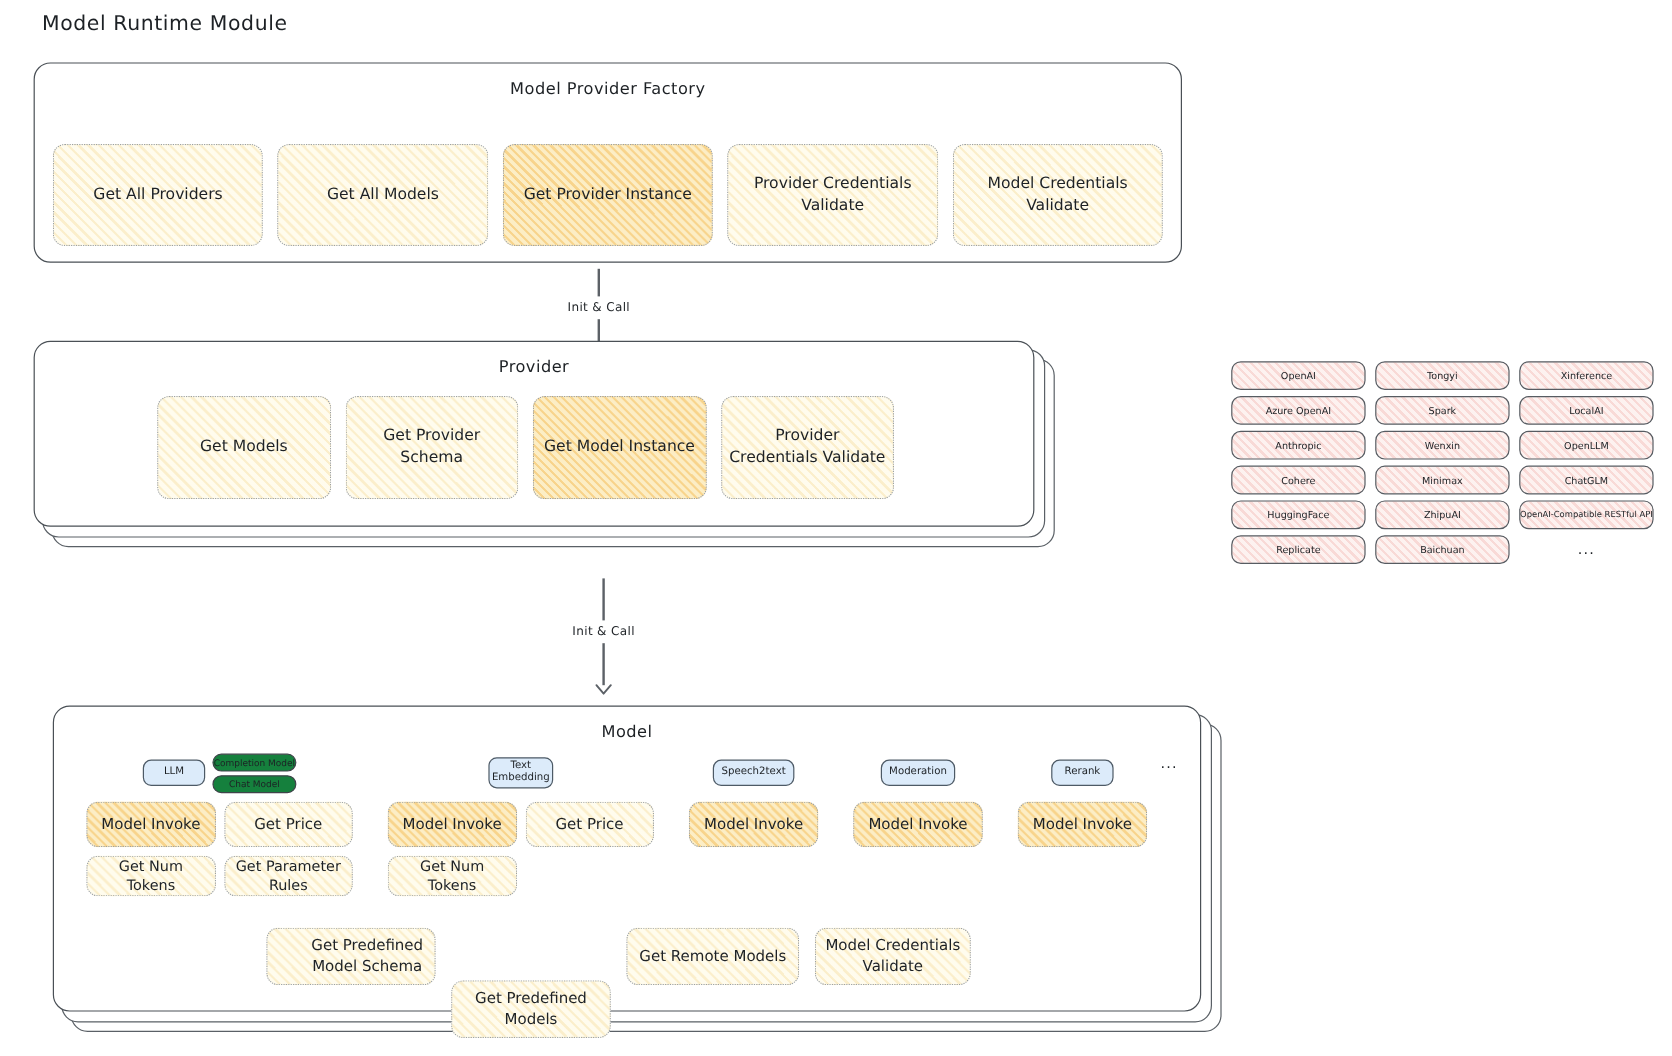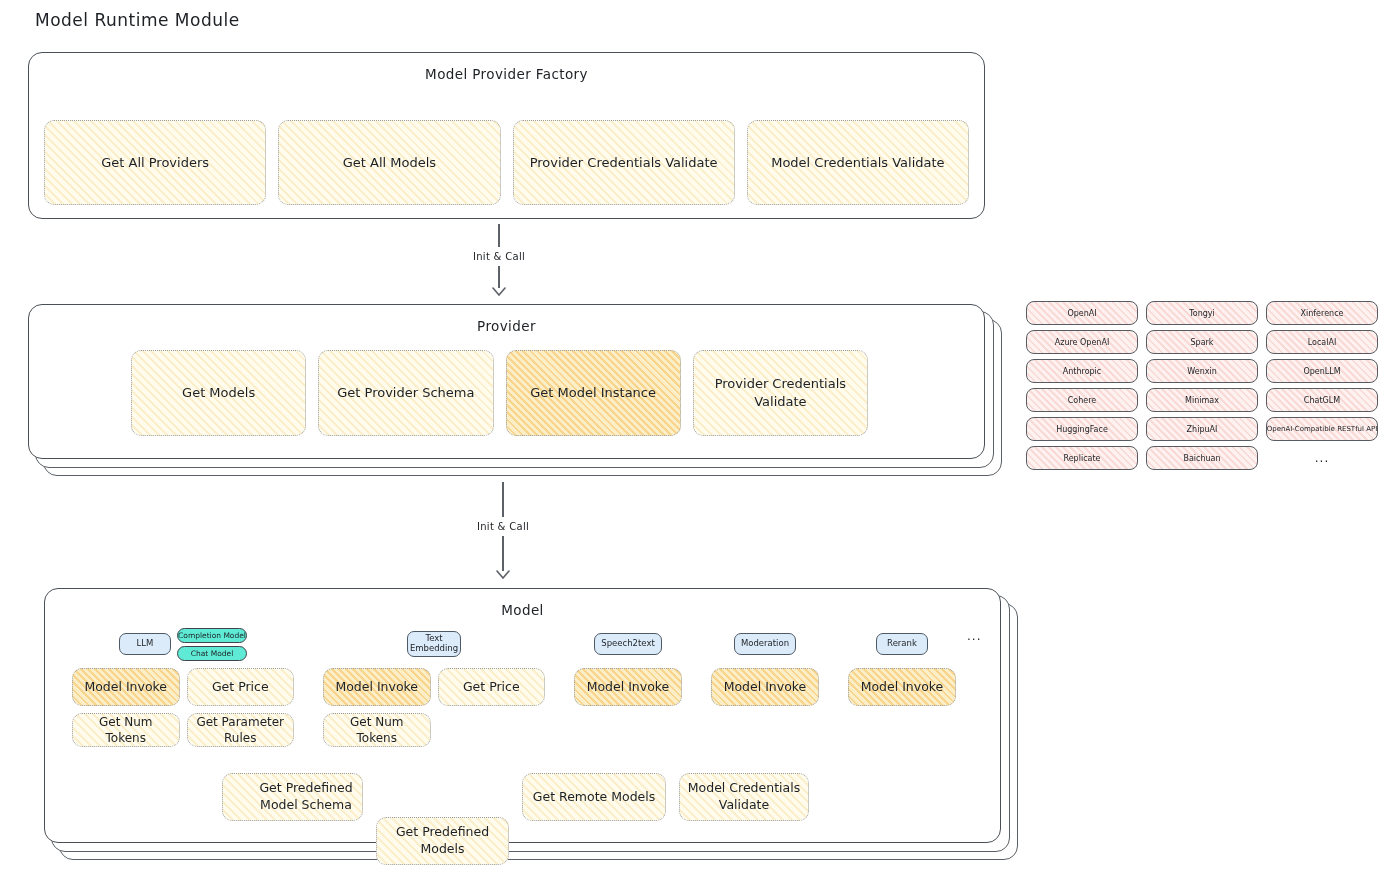--- a/index.html
+++ b/index.html
@@ -15,21 +15,21 @@
   .stacked::before, .stacked::after { content:""; position:absolute; inset:-1.7px; border:1.7px solid #5a6066; border-radius:14px; background:#fff; }
   .stacked::before { transform:translate(8px,8px); z-index:-1; }
   .stacked::after  { transform:translate(16px,16px); z-index:-2; }
 
   .panel-title { text-align:center; font-size:13.5px; padding-top:13px; letter-spacing:.4px; }
 
   .factory { left:28px; top:52px; width:957px; height:167px; }
   .factory .btn-row { display:flex; gap:12px; padding:16px 15px; margin-top:22px; }
   .factory .btn { flex:1; height:85px; }
 
-  .provider-panel { left:28px; top:304px; width:957px; height:155px; }
+  .provider-panel { left:28px; top:284px; width:834px; height:155px; }
   .provider-panel .btn-row { display:flex; gap:12px; margin:16px 116px 0 102px; }
   .provider-panel .btn { flex:1; height:86px; }
 
   .model-panel { left:44px; top:588px; width:957px; height:255px; }
 
   
   .btn { display:flex; align-items:center; justify-content:center; text-align:center;
          border:1.6px dotted #9aa0a6; border-radius:10px; font-size:13px; line-height:1.35;
          padding:2px 6px; }
   .fill-light  { background:
@@ -59,21 +59,21 @@
   .group { display:flex; flex-direction:column; }
   .g-wide  { width:222px; }
   .g-narrow{ width:108px; }
   .g-header { height:36px; display:flex; align-items:center; justify-content:center; gap:6px; }
   .tag-blue { min-width:52px; height:22px; padding:0 6px; display:flex; align-items:center; justify-content:center;
       text-align:center; font-size:8.5px; line-height:1.15; border:1.4px solid #4d5a66; border-radius:7px;
       background:#dcebfa; }
   .tag-blue.two-line { height:26px; width:54px; }
   .subtag-stack { display:flex; flex-direction:column; gap:3px; }
   .tag-white { width:70px; height:15px; display:flex; align-items:center; justify-content:center;
-      font-size:7.5px; border:1.3px solid #3f444a; border-radius:8px; background:#5eead4; white-space:nowrap; }
+      font-size:7.5px; border:1.3px solid #3f444a; border-radius:8px; background:#15803d; white-space:nowrap; }
   .g-row { display:flex; gap:7px; }
   .g-row1 { margin-top:6px; }
   .g-row1 .btn { flex:1; height:38px; font-size:12.5px; }
   .g-row2 { margin-top:7px; }
   .g-row2 .btn { flex:1; height:34px; font-size:12px; }
   .g-row2.half .btn { flex:0 0 calc(50% - 3.5px); }
   .model-more { position:absolute; left:922px; top:40px; font-size:12px; letter-spacing:1px; }
   .bottom-row { display:flex; gap:13px; margin:26px 0 0 177px; }
   .bottom-row .btn { height:48px; font-size:12.5px; }
   .bb-0 { width:141px;padding-left:33px; } .bb-1 { width:133px;margin-top:44px; } .bb-2 { width:144px; } .bb-3 { width:130px; }
@@ -83,20 +83,21 @@
 
 <div class="canvas">
 
   <div class="diagram-title">Model Runtime Module</div>
 
   <section class="panel factory">
     <div class="panel-title">Model Provider Factory</div>
     <div class="btn-row">
       <div class="btn fill-light">Get All Providers</div>
       <div class="btn fill-light">Get All Models</div>
+      <div class="btn fill-orange">Get Provider Instance</div>
       <div class="btn fill-light">Provider Credentials Validate</div>
       <div class="btn fill-light">Model Credentials Validate</div>
     </div>
   </section>
 
   <div class="arrow arrow-1">
     <div class="seg"></div>
     <div class="arrow-label">Init &amp; Call</div>
     <div class="seg"></div>
     <svg width="14" height="9" viewBox="0 0 14 9">

